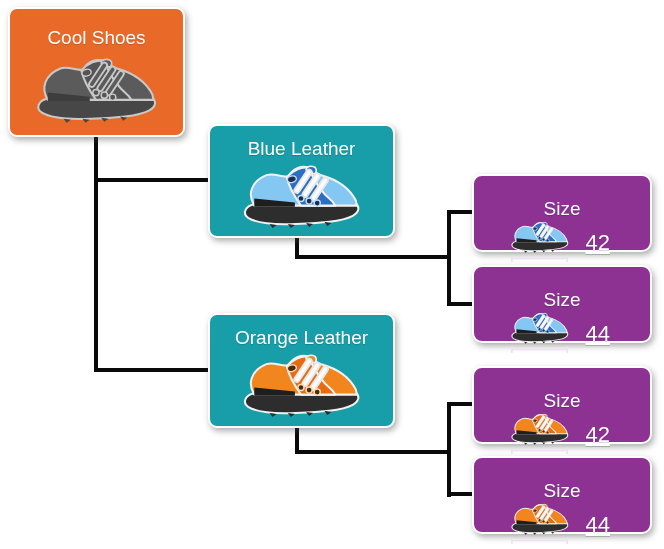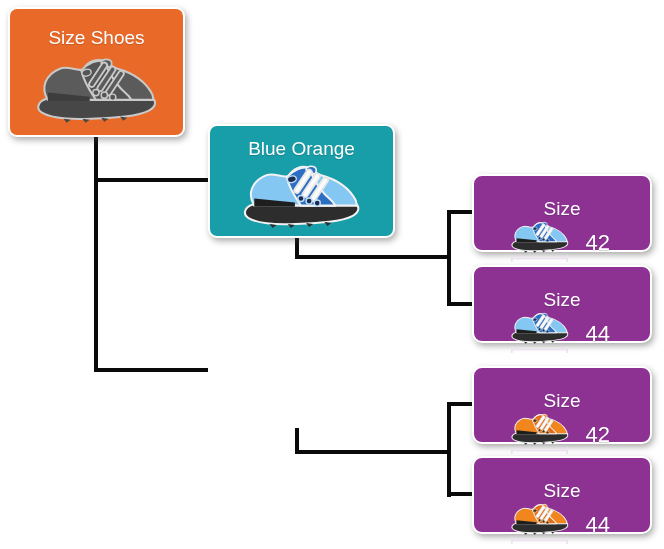--- a/index.html
+++ b/index.html
@@ -16,21 +16,21 @@
   .node.root{background:var(--root-box,#E96A28);}
   .node.variant{background:var(--variant-box,#189EA8);}
   .node.size{background:var(--size-box,#8D3293);border-radius:10px;}
   .node-title{font-size:19px;line-height:22px;color:#fff;text-shadow:0 1px 1px rgba(0,0,0,.18);}
   .root .node-title{margin-top:18px;}
   .variant .node-title{margin-top:12px;}
   .size .node-title{margin-top:22px;}
   .node svg{display:block;margin:0 auto;}
   .root .shoe-big{margin-top:8px;}
   .variant .shoe-big{margin-top:4px;}
-  .size-row{display:flex;align-items:center;justify-content:space-between;padding:0 40px 0 22px;margin-top:1px;}
+  .size-row{display:flex;align-items:center;justify-content:space-between;padding:0 40px 0 22px;margin-top:1px;text-decoration:underline;}
   .size-value{font-size:22px;color:#fff;text-shadow:0 1px 1px rgba(0,0,0,.18);}
 
   
   .shoe--gray{--sbody:var(--shoe-gray,#5B5B5B);--spanel:#545454;--ssole:#474747;--sband:#3D3D3D;
               --soutline:#C9C9C9;--slaceout:#C9C9C9;--slacein:#5B5B5B;
               --seyefill:#545454;--seyestroke:#C9C9C9;--stab:#5B5B5B;}
   .shoe--blue{--sbody:var(--shoe-blue,#83C7F2);--spanel:var(--shoe-blue-dark,#2B6EC4);--ssole:#2D2D2D;--sband:#1E1E1E;
               --soutline:#F2F2F2;--slaceout:#E6E6E6;--slacein:#FBFBFB;
               --seyefill:#1C2B52;--seyestroke:#BFE0F5;--stab:var(--shoe-blue-dark,#2B6EC4);}
   .shoe--orange{--sbody:var(--shoe-orange,#F1861F);--spanel:var(--shoe-orange-dark,#E76B10);--ssole:#2D2D2D;--sband:#1E1E1E;
@@ -80,33 +80,39 @@
   <div class="line" style="left:447px;top:210px;width:25px;height:4px;"></div>
   <div class="line" style="left:447px;top:302px;width:25px;height:4px;"></div>
 
   <div class="line" style="left:295px;top:428px;width:4px;height:26px;"></div>
   <div class="line" style="left:295px;top:450px;width:156px;height:4px;"></div>
   <div class="line" style="left:447px;top:402px;width:4px;height:95px;"></div>
   <div class="line" style="left:447px;top:402px;width:25px;height:4px;"></div>
   <div class="line" style="left:447px;top:492px;width:25px;height:4px;"></div>
 
   <div class="node root" style="left:8px;top:7px;width:177px;height:130px;">
-    <div class="node-title">Size Shoes</div>
+    <div class="node-title">Cool Shoes</div>
     <svg class="shoe-big shoe--gray" viewBox="0 0 120 66" width="126" height="69">
       <use href="#sneaker"></use>
     </svg>
   </div>
 
   <div class="node variant" style="left:208px;top:124px;width:187px;height:114px;">
-    <div class="node-title">Blue Orange</div>
+    <div class="node-title">Blue Leather</div>
     <svg class="shoe-big shoe--blue" viewBox="0 0 120 66" width="122" height="67">
       <use href="#sneaker"></use>
     </svg>
   </div>
 
+  <div class="node variant" style="left:208px;top:313px;width:187px;height:115px;">
+    <div class="node-title">Orange Leather</div>
+    <svg class="shoe-big shoe--orange" viewBox="0 0 120 66" width="122" height="67">
+      <use href="#sneaker"></use>
+    </svg>
+  </div>
 
   <div class="node size" style="left:472px;top:174px;width:180px;height:78px;">
     <div class="node-title">Size</div>
     <div class="size-row">
       <svg class="shoe--blue" viewBox="0 0 70 44" width="68" height="43">
         <use href="#sneaker" x="3" y="0" width="62" height="34"></use>
         <path class="measure" d="M5 35 v7 M5 38.5 h57 M62 35 v7"></path>
       </svg>
       <span class="size-value">42</span>
     </div>

